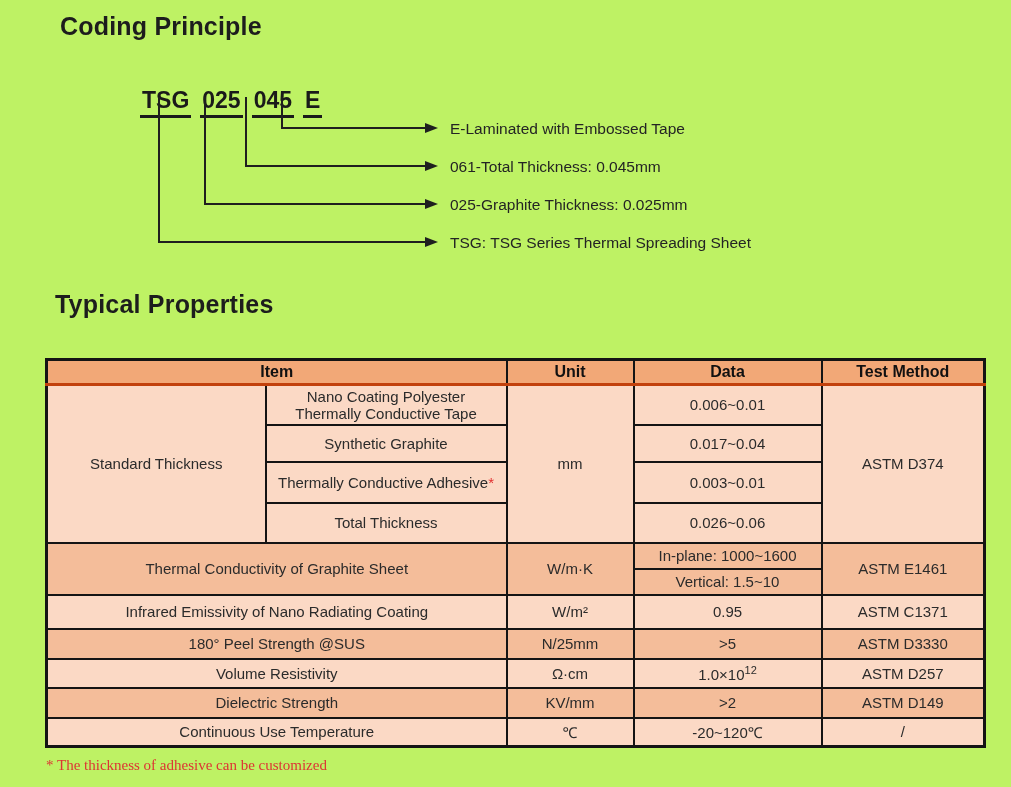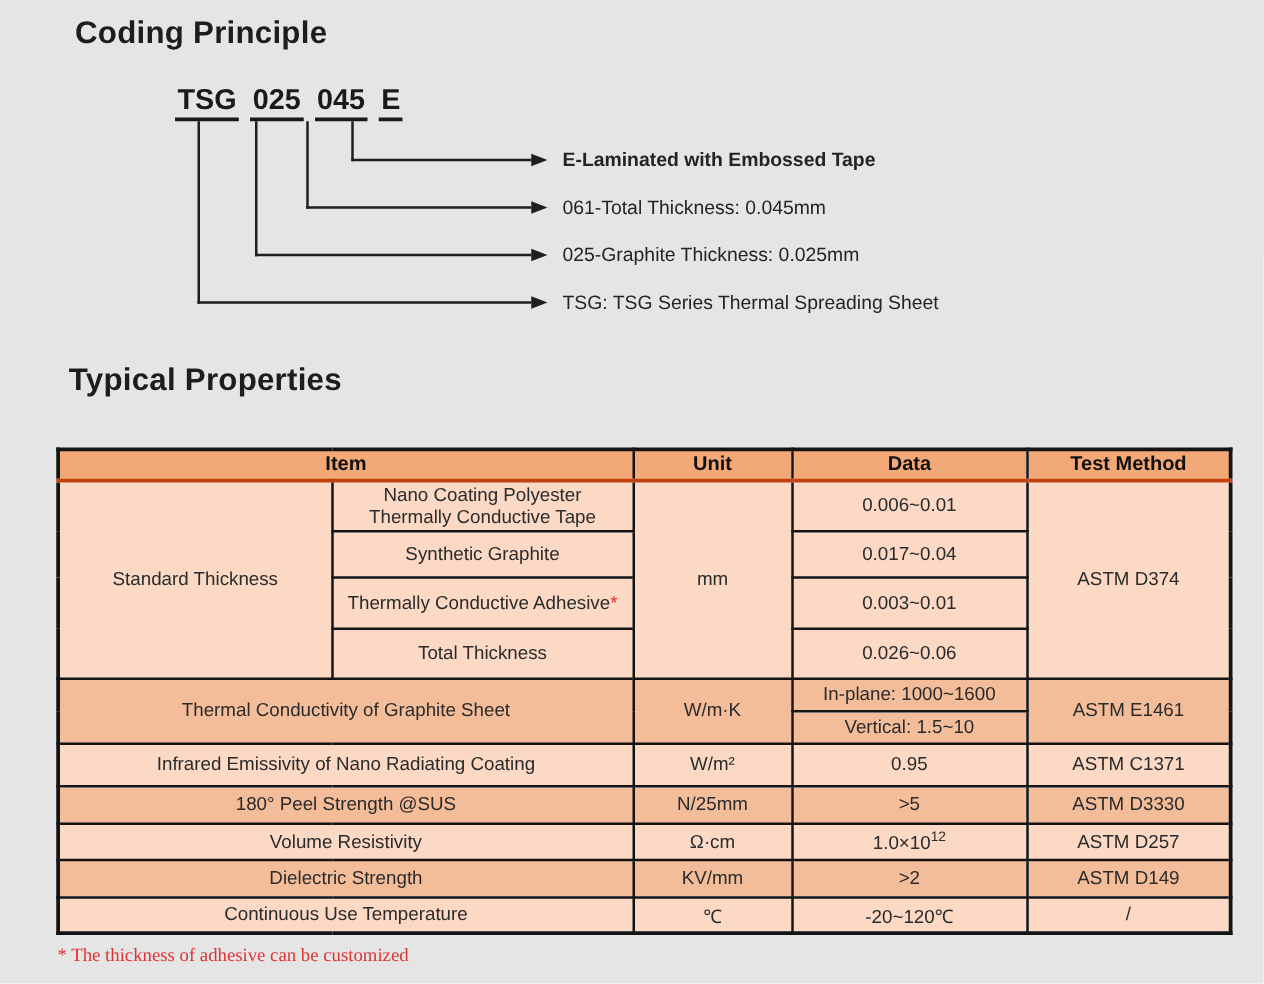--- a/index.html
+++ b/index.html
@@ -1,39 +1,40 @@
 <!DOCTYPE html>
 <html><head>
 <meta charset="utf-8">
 <style>
   html,body{margin:0;padding:0;background:#ffffff;}
   #page{
     position:relative;
     width:1011px;height:787px;
-    background:#e5e5e5;
+    background:#bef264;
     font-family:"Liberation Sans", sans-serif;
     color:#222;
     overflow:hidden;
   }
   .h1{
     position:absolute;
     font-size:25px;font-weight:bold;color:#1d1d1d;
     letter-spacing:0.2px;
   }
   
   #code-line{
     position:absolute;left:140px;top:66px;
     font-size:23px;font-weight:bold;color:#1a1a1a;
     white-space:nowrap;
   }
   #code-line .part{
     display:inline-block;
     border-bottom:3px solid #1a1a1a;
     padding:0 2px 1px 2px;
     margin-right:9px;
+    margin-top:21px;
   }
   .vline{position:absolute;width:2px;background:#1f1f1f;}
   .hline{position:absolute;height:2px;background:#1f1f1f;}
   .arrowhead{
     position:absolute;width:0;height:0;
     border-left:13px solid #1f1f1f;
     border-top:5px solid transparent;
     border-bottom:5px solid transparent;
   }
   .diag-label{
@@ -93,21 +94,21 @@
 
   <div class="hline" style="left:245px;top:165px;width:180px;"></div>
   <div class="arrowhead" style="left:425px;top:161px;"></div>
 
   <div class="hline" style="left:204px;top:203px;width:221px;"></div>
   <div class="arrowhead" style="left:425px;top:199px;"></div>
 
   <div class="hline" style="left:158px;top:241px;width:267px;"></div>
   <div class="arrowhead" style="left:425px;top:237px;"></div>
 
-  <div class="diag-label" style="top:129px;font-weight:bold;">E-Laminated with Embossed Tape</div>
+  <div class="diag-label" style="top:129px;">E-Laminated with Embossed Tape</div>
   <div class="diag-label" style="top:167px;">061-Total Thickness: 0.045mm</div>
   <div class="diag-label" style="top:205px;">025-Graphite Thickness: 0.025mm</div>
   <div class="diag-label" style="top:243px;">TSG: TSG Series Thermal Spreading Sheet</div>
 
   <div class="h1" style="left:55px;top:290px;">Typical Properties</div>
 
   <table id="props-table">
     <colgroup>
       <col style="width:219px">
         <col style="width:241px">

